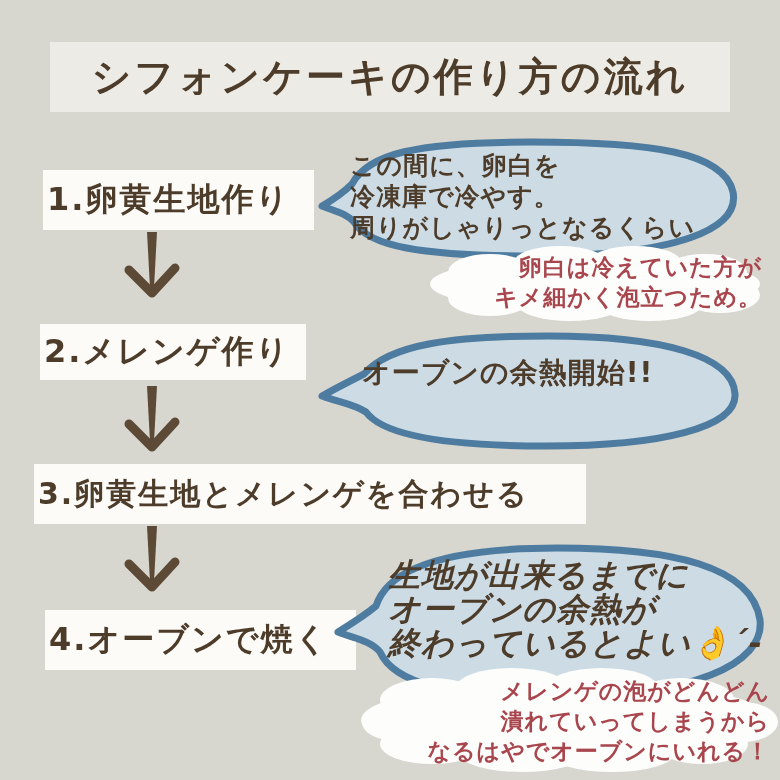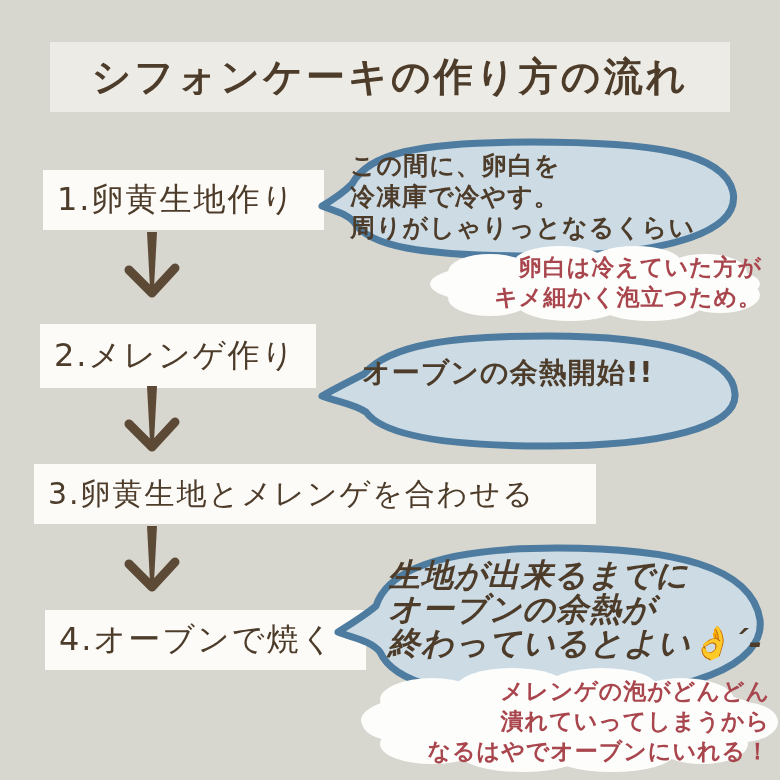--- a/index.html
+++ b/index.html
@@ -15,25 +15,25 @@
     font-family:"DejaVu Sans","Liberation Sans",sans-serif;
     color:var(--ink);
   }
   .abs{position:absolute;}
   .title-box{
     left:50px;top:42px;width:680px;height:70px;background:var(--panel);
     display:flex;align-items:center;justify-content:center;
     font-size:39px;font-weight:bold;letter-spacing:3px;white-space:nowrap;
   }
   .step{
-    background:var(--box);font-weight:normal;letter-spacing:2px;
-    display:flex;align-items:center;padding-left:14px;white-space:nowrap;
+    background:var(--box);font-weight:bold;letter-spacing:2px;
+    display:flex;align-items:center;padding-left:4px;white-space:nowrap;
   }
   .step-1{left:43px;top:170px;width:267px;height:60px;font-size:32px;}
-  .step-2{left:40px;top:324px;width:262px;height:64px;font-size:32px;}
+  .step-2{left:40px;top:324px;width:262px;height:56px;font-size:32px;}
   .step-3{left:34px;top:464px;width:548px;height:60px;font-size:30px;}
   .step-4{left:45px;top:610px;width:307px;height:60px;font-size:32px;}
   .arrow-svg{width:70px;height:78px;overflow:visible;}
   .arrow-1{left:117px;top:230px;}
   .arrow-2{left:117px;top:384px;}
   .arrow-3{left:117px;top:524px;}
   .arrow-svg .stem{fill:var(--arrow);}
   .arrow-svg .head{fill:none;stroke:var(--arrow);stroke-width:9;stroke-linecap:round;stroke-linejoin:round;}
   .bubble-svg{overflow:visible;}
   .bubble-svg path{fill:var(--bubble_fill);stroke:var(--bubble_stroke);stroke-width:7;stroke-linejoin:round;}

